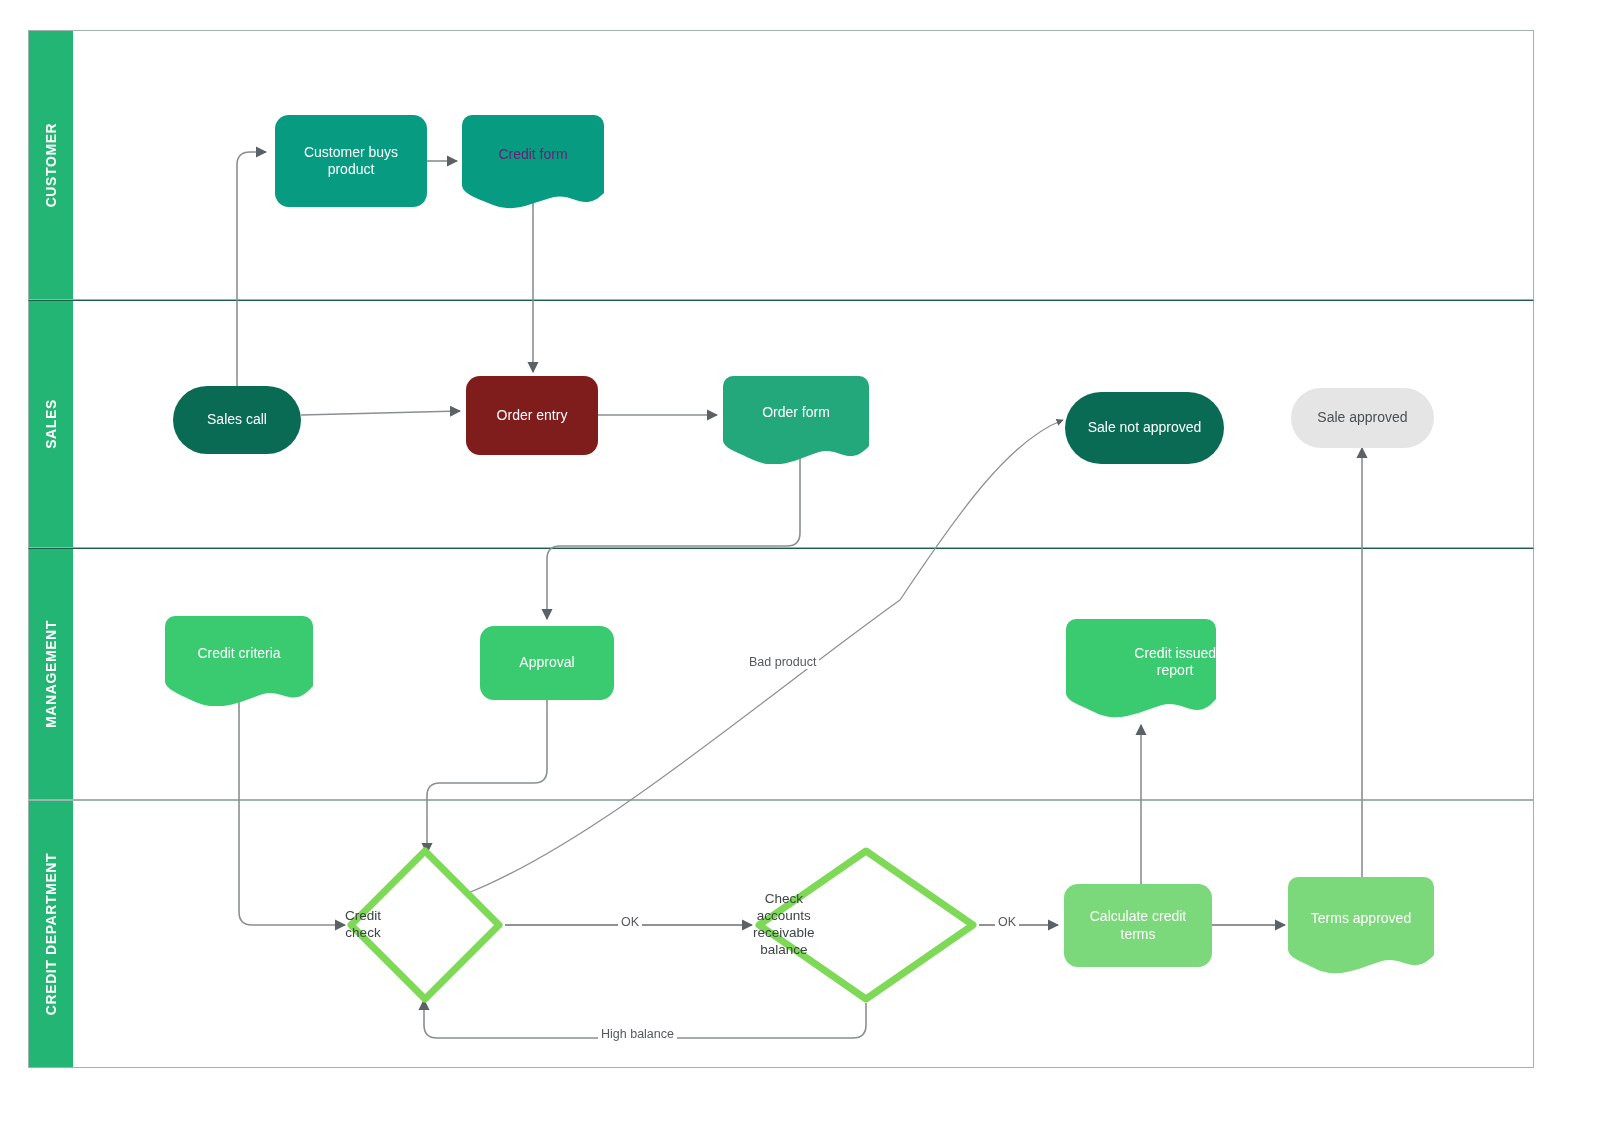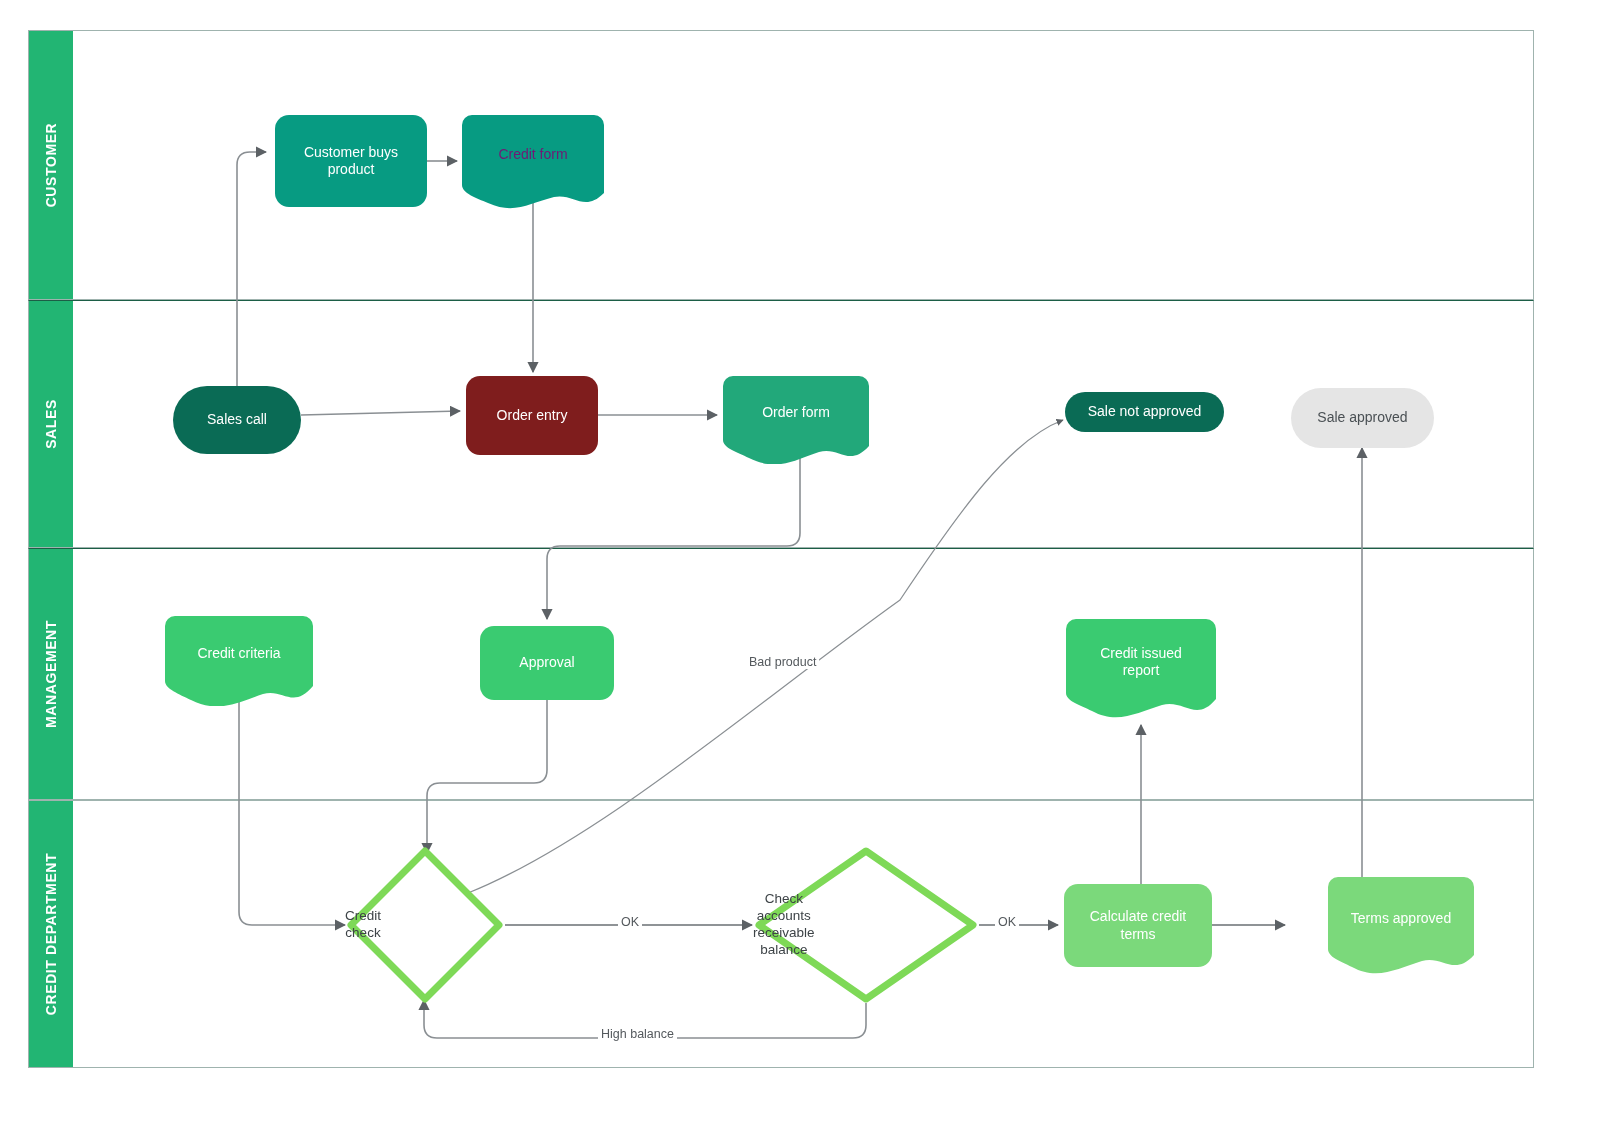--- a/index.html
+++ b/index.html
@@ -242,40 +242,40 @@
     <span class="label">Order entry</span>
   </div>
 
   <div class="docwrap" style="left:723px; top:376px; width:146px; height:88px;">
     <svg viewBox="0 0 146 88" preserveAspectRatio="none">
       <path d="M10,0 H136 A10,10 0 0 1 146,10 V70 C126,92 116,70 96,76 C72,84 54,96 26,82 C14,76 0,72 0,64 V10 A10,10 0 0 1 10,0 Z" fill="#22a87a"></path>
     </svg>
     <span class="label" style="color:#ffffff;">Order form</span>
   </div>
 
-  <div class="node pill" style="left:1065px; top:392px; width:159px; height:40px; background:#0a6b55; color:#ffffff;">
+  <div class="node pill" style="left:1065px; top:392px; width:159px; height:72px; background:#0a6b55; color:#ffffff;">
     <span class="label">Sale not approved</span>
   </div>
 
   <div class="node pill" style="left:1291px; top:388px; width:143px; height:60px; background:#e5e5e5; color:#4a5054;">
     <span class="label">Sale approved</span>
   </div>
 
   <div class="docwrap" style="left:165px; top:616px; width:148px; height:90px;">
     <svg viewBox="0 0 148 90" preserveAspectRatio="none">
       <path d="M10,0 H138 A10,10 0 0 1 148,10 V70 C128,94 118,72 98,78 C74,86 54,98 26,84 C14,78 0,73 0,65 V10 A10,10 0 0 1 10,0 Z" fill="#3acb71"></path>
     </svg>
     <span class="label" style="color:#ffffff;">Credit criteria</span>
   </div>
 
   <div class="node rect" style="left:480px; top:626px; width:134px; height:74px; background:#3acb71; color:#ffffff;">
     <span class="label">Approval</span>
   </div>
 
-  <div class="docwrap" style="left:1066px; top:619px; width:150px; height:100px;">
+  <div class="docwrap" style="left:1066px; top:619px; width:150px; height:100px;justify-content:flex-end;">
     <svg viewBox="0 0 150 100" preserveAspectRatio="none">
       <path d="M10,0 H140 A10,10 0 0 1 150,10 V80 C130,104 118,80 96,86 C72,93 52,106 26,92 C14,86 0,82 0,74 V10 A10,10 0 0 1 10,0 Z" fill="#3acb71"></path>
     </svg>
     <span class="label" style="color:#ffffff;">Credit issued
 report</span>
   </div>
 
   <div class="diamond" style="left:345px; top:845px; width:160px; height:160px;">
     <svg viewBox="0 0 160 160" preserveAspectRatio="none">
       <path d="M80,6 L154,80 L80,154 L6,80 Z" fill="#ffffff" stroke="#7ed957" stroke-width="7" stroke-linejoin="round"></path>
@@ -292,20 +292,20 @@
 accounts
 receivable
 balance</span>
   </div>
 
   <div class="node rect" style="left:1064px; top:884px; width:148px; height:83px; background:#7bd97b; color:#ffffff;">
     <span class="label">Calculate credit
 terms</span>
   </div>
 
-  <div class="docwrap" style="left:1288px; top:877px; width:146px; height:98px;margin-left:40px;">
+  <div class="docwrap" style="left:1288px; top:877px; width:146px; height:98px;">
     <svg viewBox="0 0 146 98" preserveAspectRatio="none">
       <path d="M10,0 H136 A10,10 0 0 1 146,10 V78 C126,100 114,78 94,84 C70,91 50,104 24,90 C12,84 0,80 0,72 V10 A10,10 0 0 1 10,0 Z" fill="#7bd97b"></path>
     </svg>
     <span class="label" style="color:#ffffff;">Terms approved</span>
   </div>
 
 </div>
 
 </body></html>

